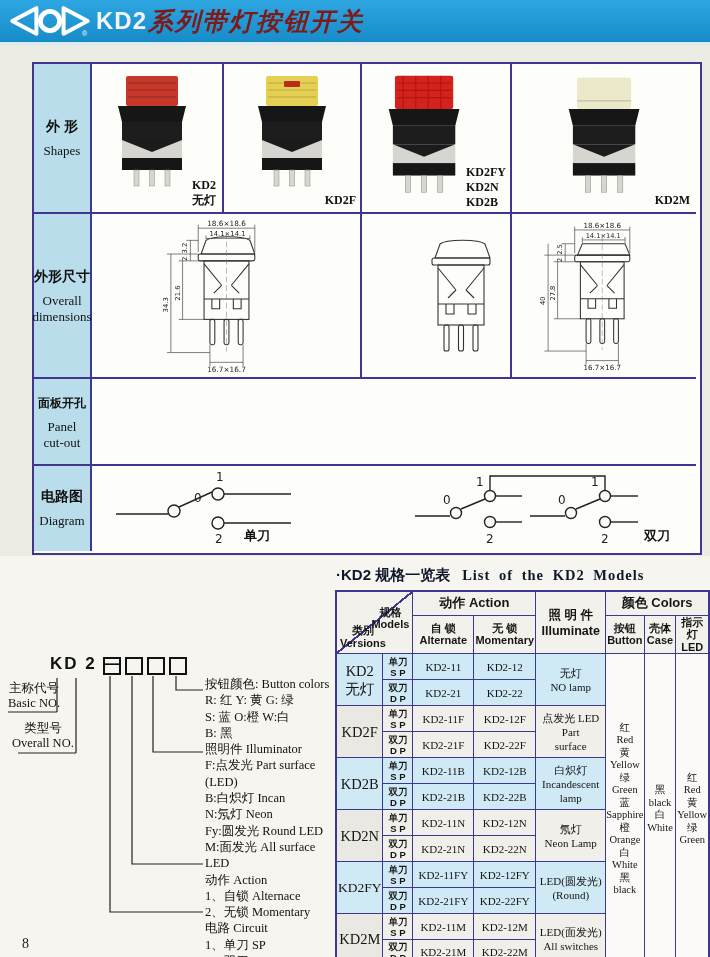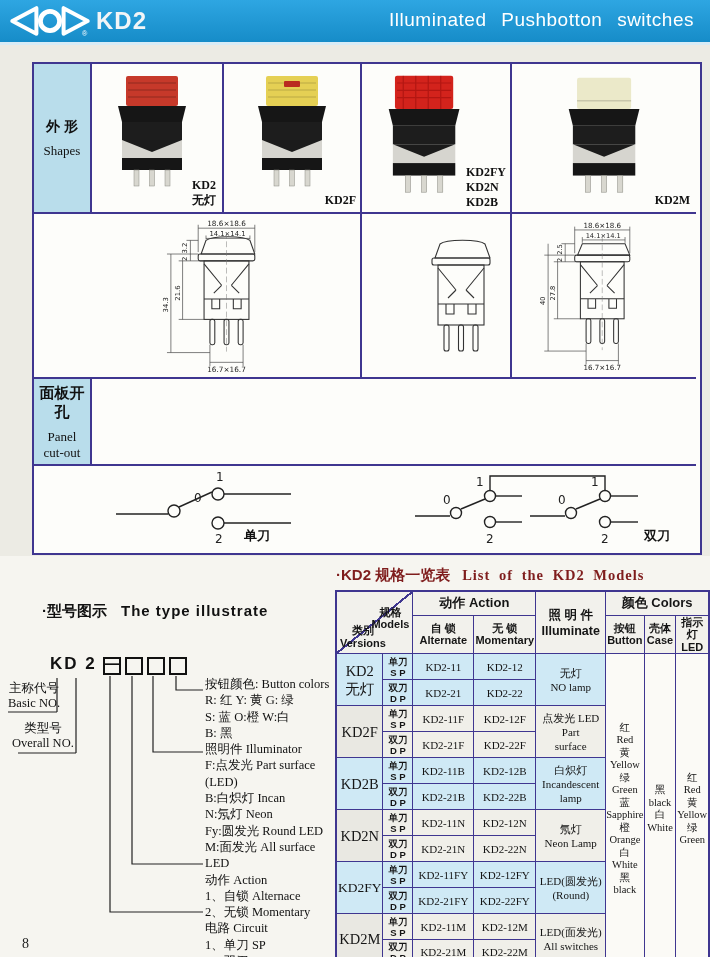--- a/index.html
+++ b/index.html
@@ -75,21 +75,21 @@
     font-family:"Liberation Serif","DejaVu Serif",serif;
   }
   #type-legend{
     position:absolute;left:205px;top:116px;width:130px;
     font-size:12.5px;line-height:16.3px;color:#111;
     font-family:"Liberation Serif","DejaVu Serif",serif;
   }
   #page-number{position:absolute;left:22px;top:936px;font-size:14px;font-family:"Liberation Serif",serif;color:#222;}
 
   
-  #spec-title{position:absolute;left:336px;top:566px;font-size:15px;font-weight:bold;color:#7f1d1d;}
+  #spec-title{position:absolute;left:336px;top:566px;font-size:15px;font-weight:bold;color:#0f172a;}
   #spec-title .en{font-family:"Liberation Serif","DejaVu Serif",serif;font-weight:bold;letter-spacing:1px;word-spacing:4px;margin-left:12px;font-size:14.5px;}
   #spec-table{
     position:absolute;left:335px;top:590px;border-collapse:collapse;table-layout:fixed;
     background:#fbfaf6;border:2px solid #3f3690;
   }
   #spec-table td{
     border:1.5px solid #3f3690;text-align:center;vertical-align:middle;
     padding:0;overflow:hidden;color:#151515;
   }
   #spec-table .hdr{background:#f2f1ec;}
@@ -113,21 +113,21 @@
 <body>
 
 <div id="banner">
   <svg class="logo" width="80" height="32" viewBox="0 0 100 40">
     <path d="M3,20 L33,4 L33,36 Z" fill="none" stroke="#ffffff" stroke-width="5" stroke-linejoin="round"></path>
     <circle cx="50" cy="20" r="12" fill="none" stroke="#ffffff" stroke-width="6"></circle>
     <path d="M97,20 L67,4 L67,36 Z" fill="none" stroke="#ffffff" stroke-width="5" stroke-linejoin="round"></path>
     <text x="90" y="39" font-size="9" fill="#ffffff">®</text>
   </svg>
   <span class="brand">KD2</span>
-  <span class="title-en">Illuminated Pushbotton switches</span>
+  <span class="title-cn">系列带灯按钮开关</span>
 </div>
 
 <div id="main-table">
 
   <div class="mrow" style="top:0;height:148px;">
     <div class="rowhead">
       <span class="cn">外 形</span>
       <span class="en">Shapes</span>
     </div>
     <div class="rowbody">
@@ -196,20 +196,25 @@
           <rect x="34" y="98" width="5" height="16" fill="#d8d7cf" stroke="#8a8a82" stroke-width="0.5"></rect>
           <rect x="49.5" y="98" width="5" height="16" fill="#d8d7cf" stroke="#8a8a82" stroke-width="0.5"></rect>
           <rect x="65" y="98" width="5" height="16" fill="#d8d7cf" stroke="#8a8a82" stroke-width="0.5"></rect>
         </svg>
         <div class="photo-label pre" style="right:8px;bottom:4px;">KD2M</div>
       </div>
     </div>
   </div>
 
   <div class="mrow" style="top:148px;height:165px;border-top:2px solid #3f3690;">
+    <div class="rowhead">
+      <span class="cn">外形尺寸</span>
+      <span class="en pre" style="text-align:center;">Overall
+dimensions</span>
+    </div>
     <div class="rowbody">
 
       <div class="mcell" style="left:0;width:268px;">
         <svg class="dim-svg" width="225" height="161" viewBox="0 0 230 165" style="position:absolute;left:22px;top:1px;">
           <g stroke="#333" stroke-width="1.1" fill="none">
             <path d="M94,26 C100,21 133,21 139,26 L144,40 L89,40 Z"></path>
             <rect x="86" y="40" width="58" height="7" rx="2"></rect>
             <rect x="92" y="47" width="46" height="60"></rect>
             <path d="M92,50 L110,72 M138,50 L120,72 M110,72 L102,80 M120,72 L128,80"></path>
             <path d="M92,86 h46 M100,86 v10 h8 v-10 M122,86 v10 h8 v-10"></path>
@@ -277,27 +282,31 @@
           <text x="35" y="88" font-size="7" text-anchor="middle" transform="rotate(-90 35 88)">40</text>
           <text x="45" y="80" font-size="7" text-anchor="middle" transform="rotate(-90 45 80)">27.8</text>
           <text x="95" y="161" font-size="7.5" text-anchor="middle">16.7×16.7</text>
         </svg>
       </div>
     </div>
   </div>
 
   <div class="mrow" style="top:313px;height:87px;border-top:2px solid #3f3690;">
     <div class="rowhead">
-      <span class="cn" style="font-size:15px;">面板开孔</span>
+      <span class="cn" style="font-size:12px;">面板开孔</span>
       <span class="en pre" style="text-align:center;">Panel
 cut-out</span>
     </div>
   </div>
 
   <div class="mrow" style="top:400px;height:85px;border-top:2px solid #3f3690;">
+    <div class="rowhead">
+      <span class="cn">电路图</span>
+      <span class="en">Diagram</span>
+    </div>
     <div class="rowbody">
       <svg class="dim-svg" width="200" height="78" viewBox="0 0 200 78" style="position:absolute;left:14px;top:2px;">
         <g stroke="#222" stroke-width="1.4" fill="none">
           <path d="M10,46 H62"></path>
           <circle cx="68" cy="43" r="6"></circle>
           <path d="M73,39 L106,24"></path>
           <circle cx="112" cy="26" r="6"></circle>
           <path d="M118,26 H185"></path>
           <circle cx="112" cy="55" r="6"></circle>
           <path d="M118,55 H185"></path>
@@ -334,23 +343,20 @@
         <text x="191" y="75" font-size="12" class="serif">2</text>
       </svg>
       <div class="circuit-label" style="left:552px;">双刀</div>
     </div>
   </div>
 </div>
 
 <div id="bottom-bg"></div>
 
 <div id="type-section">
-  <div id="type-title">
-    <span>·型号图示</span><span class="en">The type illustrate</span>
-  </div>
   <div id="type-code">KD 2 —</div>
   <div class="code-sq" style="left:103px;"></div>
   <div class="code-sq" style="left:125px;"></div>
   <div class="code-sq" style="left:147px;"></div>
   <div class="code-sq" style="left:169px;"></div>
 
   <svg id="type-lines" viewBox="0 0 335 397">
     <g stroke="#222" stroke-width="1.2" fill="none">
       <path d="M57,118 V152 M8,152 H57"></path>
       <path d="M76,118 V193 M18,193 H76"></path>

